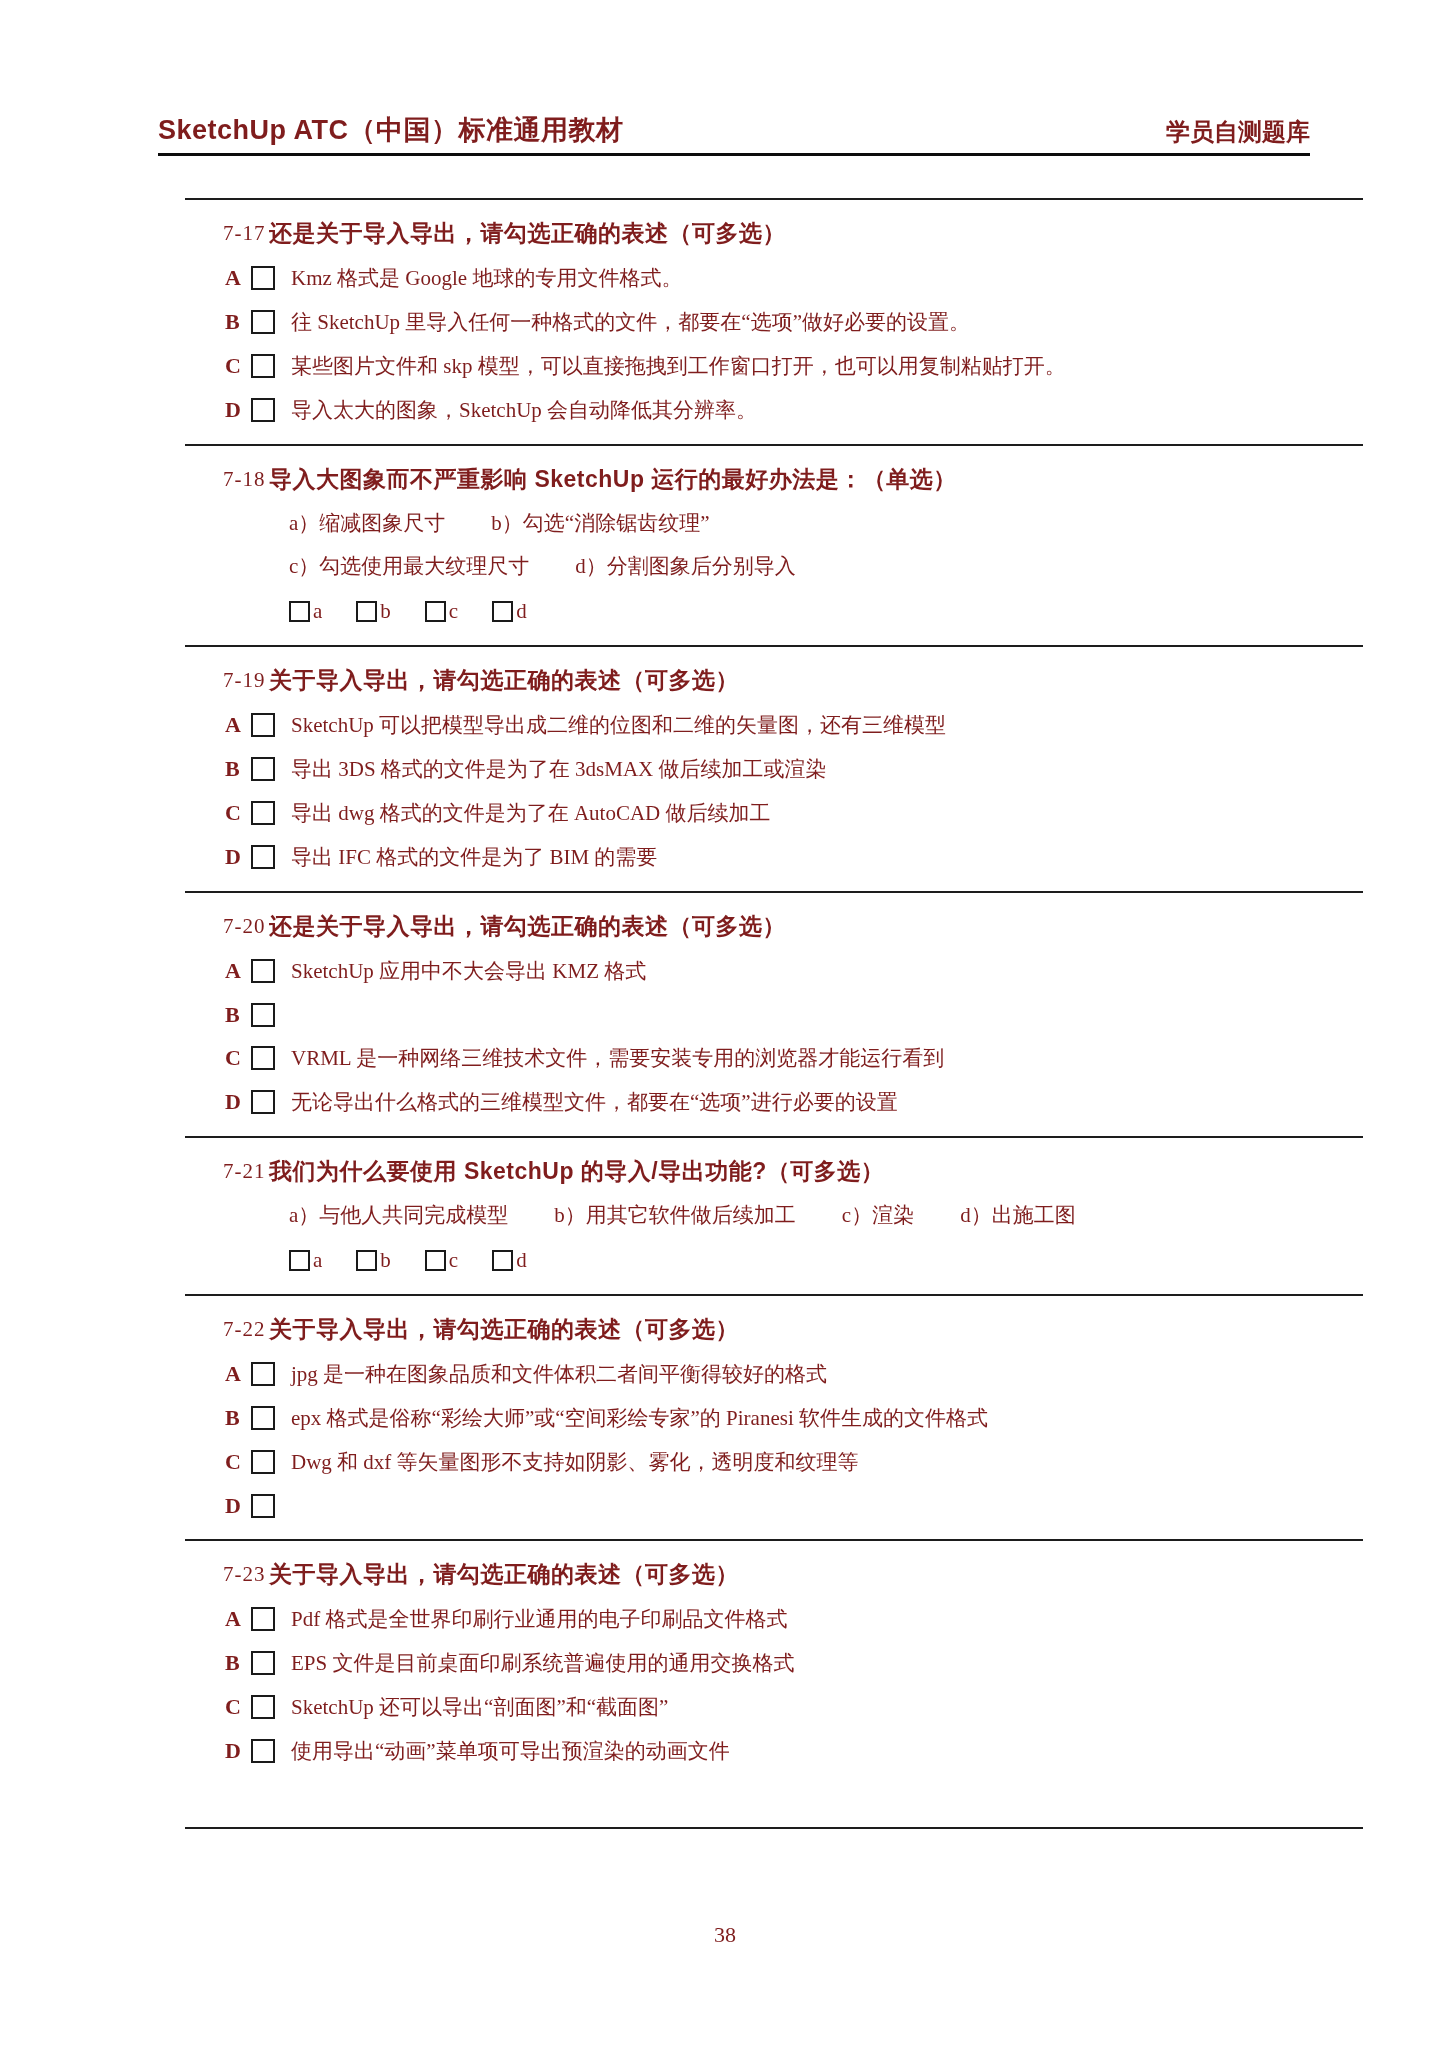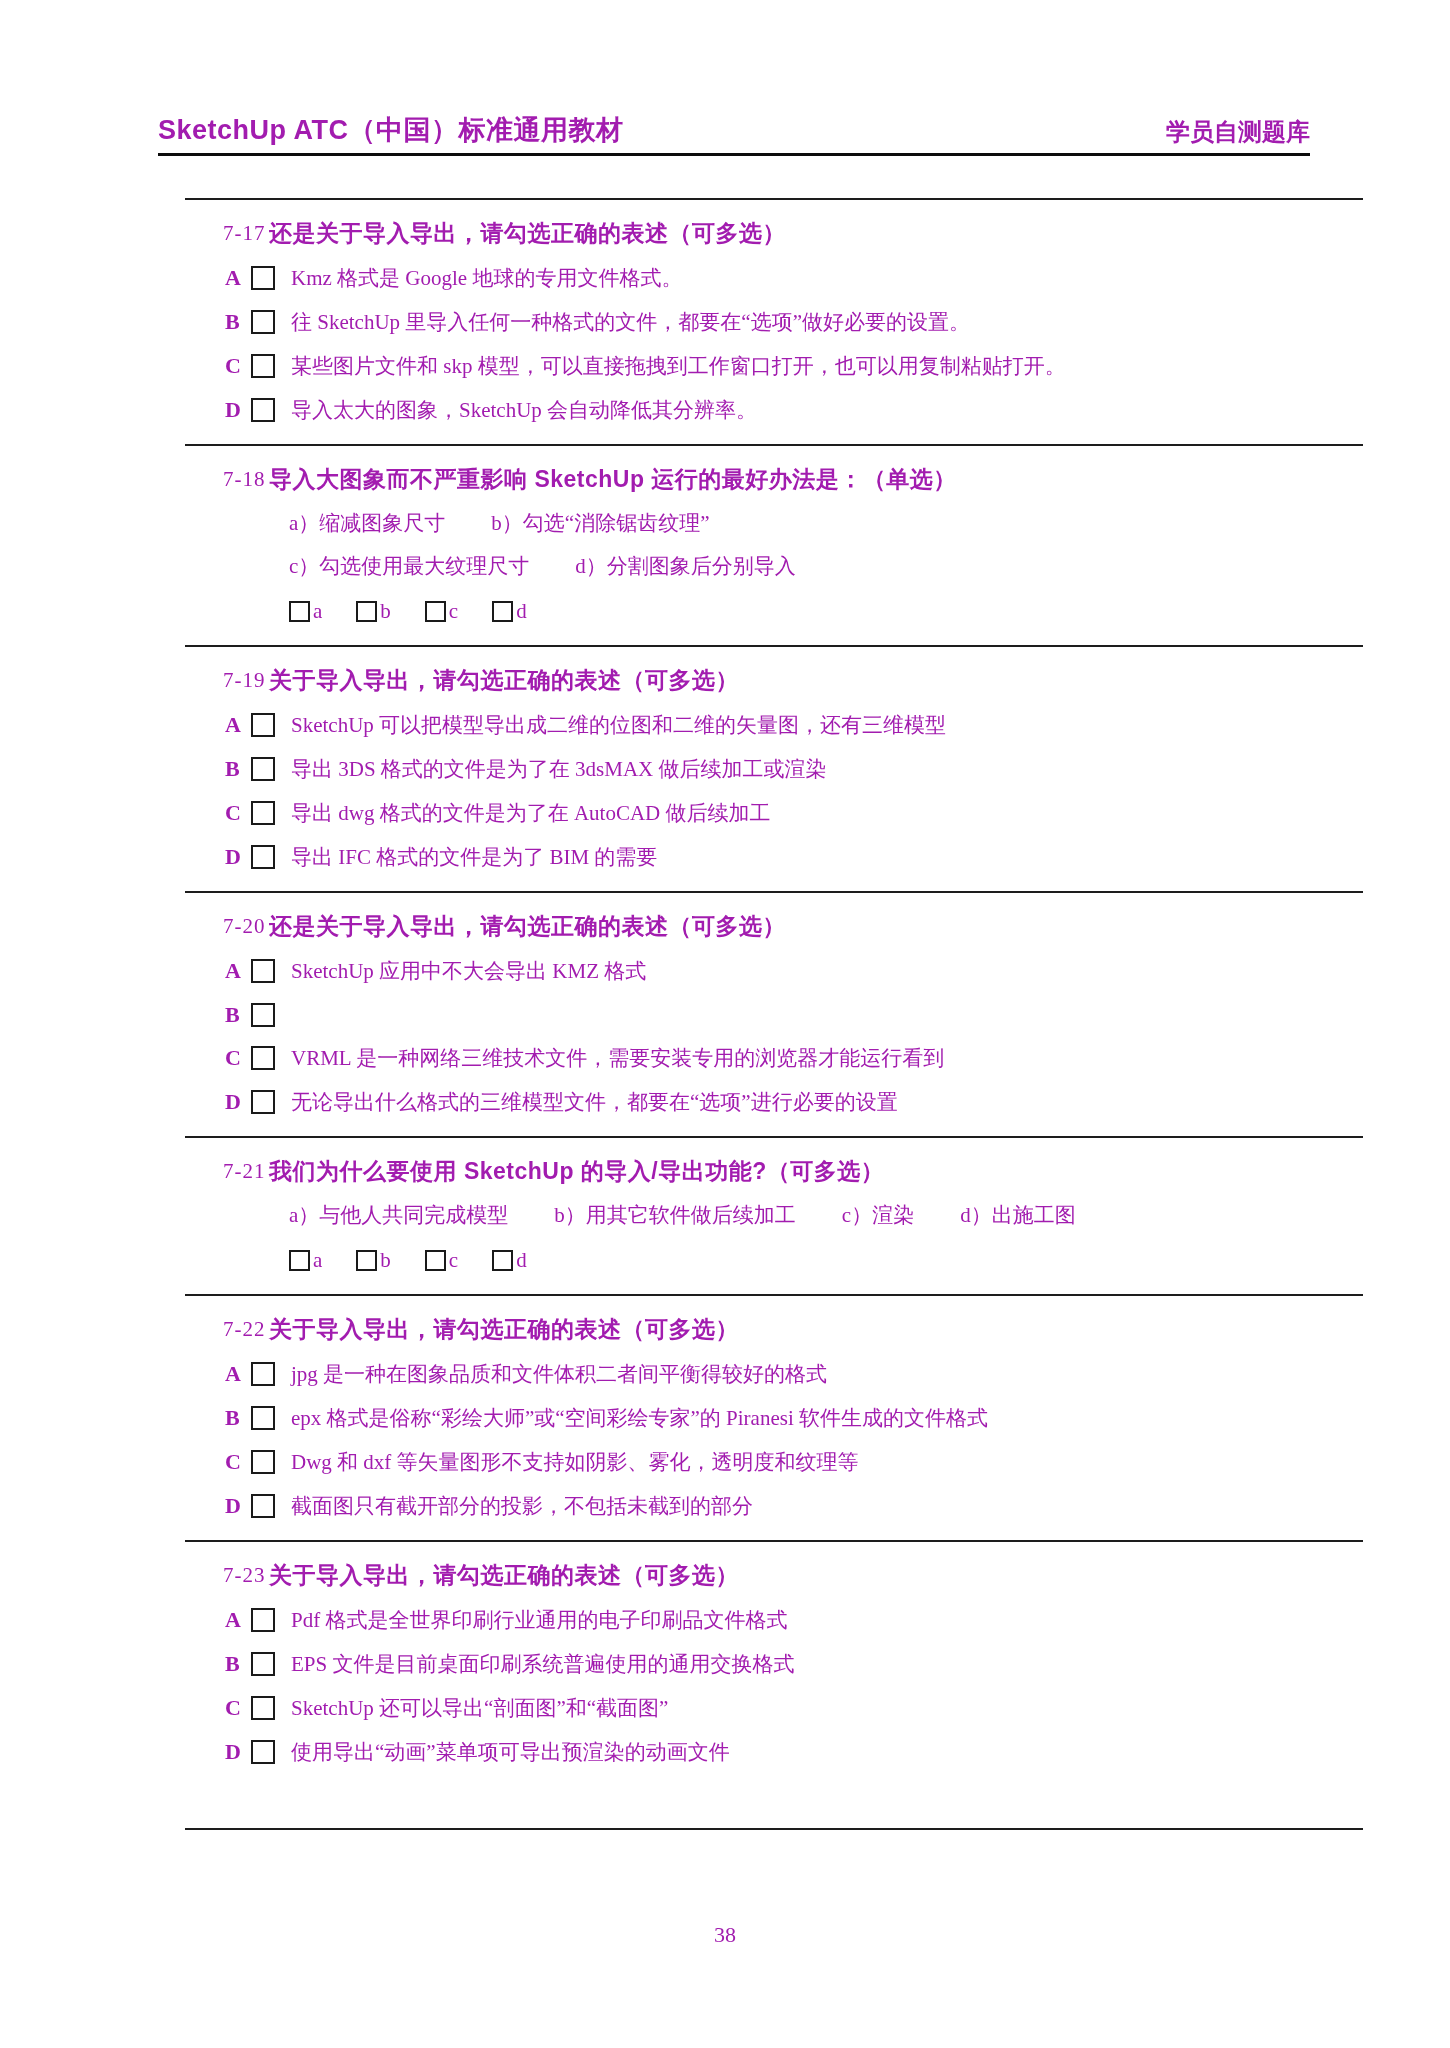--- a/index.html
+++ b/index.html
@@ -1,21 +1,21 @@
 <!DOCTYPE html>
 <html><head>
 <meta charset="utf-8">
 <style>
   html,body { margin:0; padding:0; background:#e8e8e8; }
   .page {
     position:relative;
     width:1450px; height:2048px;
     margin:0 auto;
     background:#ffffff;
-    color:#a21caf;
+    color:#7f1d1d;
     font-family:"Liberation Serif", serif;
     overflow:hidden;
   }
   
   .page-header {
     position:absolute;
     left:158px; right:140px; top:112px;
     display:flex; justify-content:space-between; align-items:flex-end;
     border-bottom:3px solid #0c0c0c;
     padding-bottom:5px;
@@ -265,21 +265,20 @@
           <span class="opt-text">epx 格式是俗称“彩绘大师”或“空间彩绘专家”的 Piranesi 软件生成的文件格式</span>
         </div>
         <div class="option">
           <span class="opt-letter">C</span>
           <span class="checkbox"></span>
           <span class="opt-text">Dwg 和 dxf 等矢量图形不支持如阴影、雾化，透明度和纹理等</span>
         </div>
         <div class="option">
           <span class="opt-letter">D</span>
           <span class="checkbox"></span>
-          <span class="opt-text">截面图只有截开部分的投影，不包括未截到的部分</span>
         </div>
       </section>
       <section class="question">
         <div class="q-head">
           <span class="q-num">7-23</span>
           <span class="q-title">关于导入导出，请勾选正确的表述（可多选）</span>
         </div>
         <div class="option">
           <span class="opt-letter">A</span>
           <span class="checkbox"></span>

